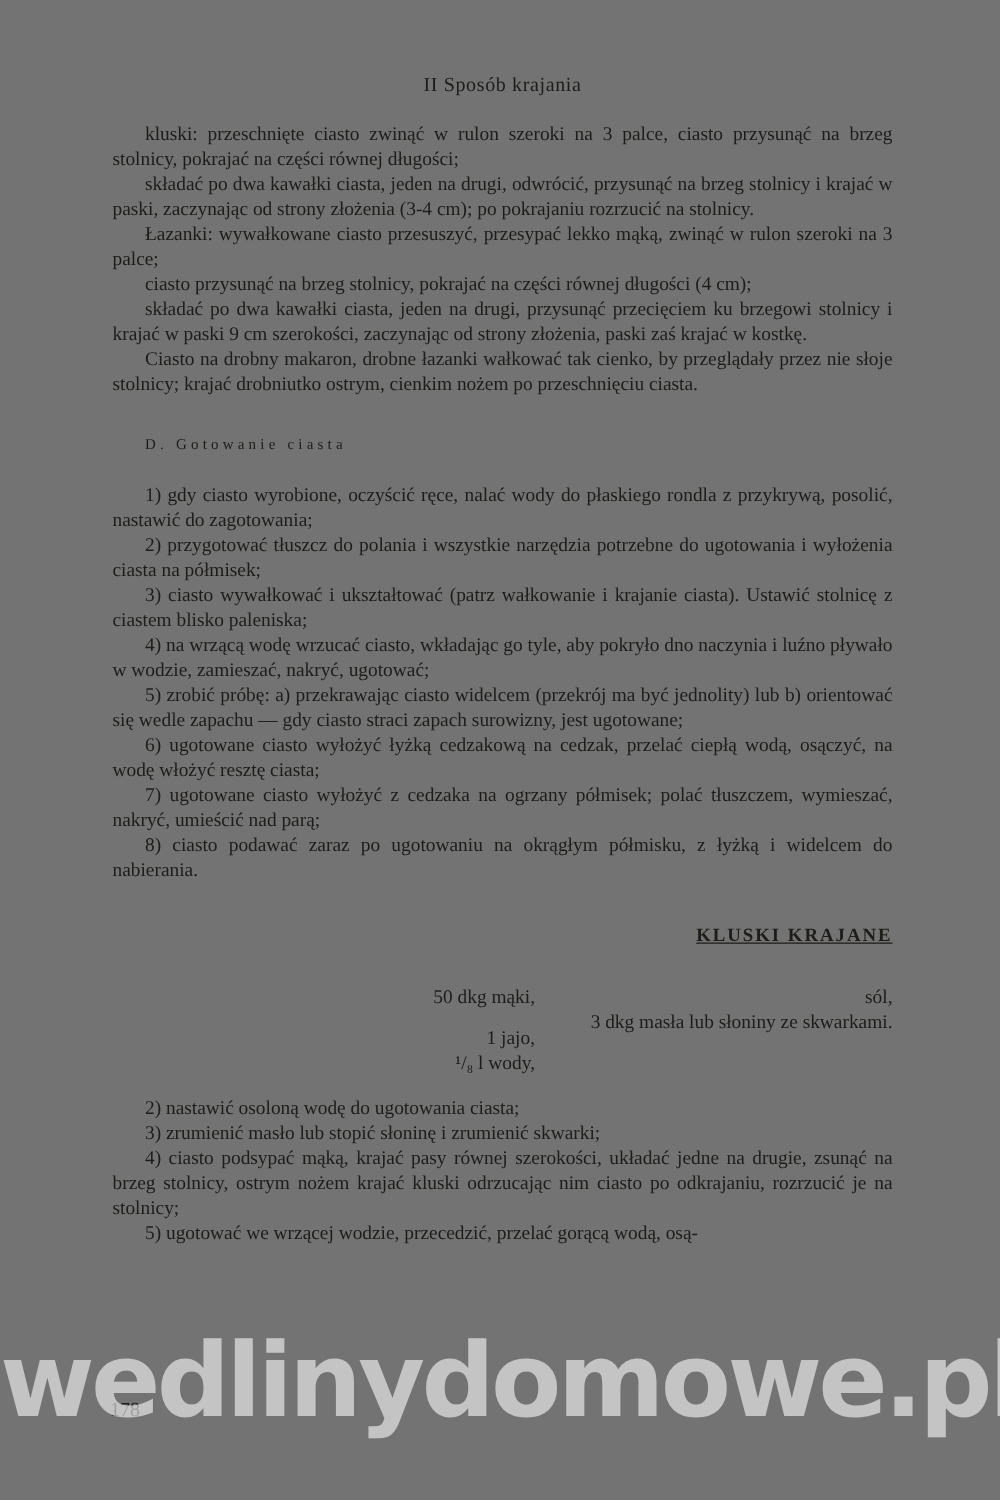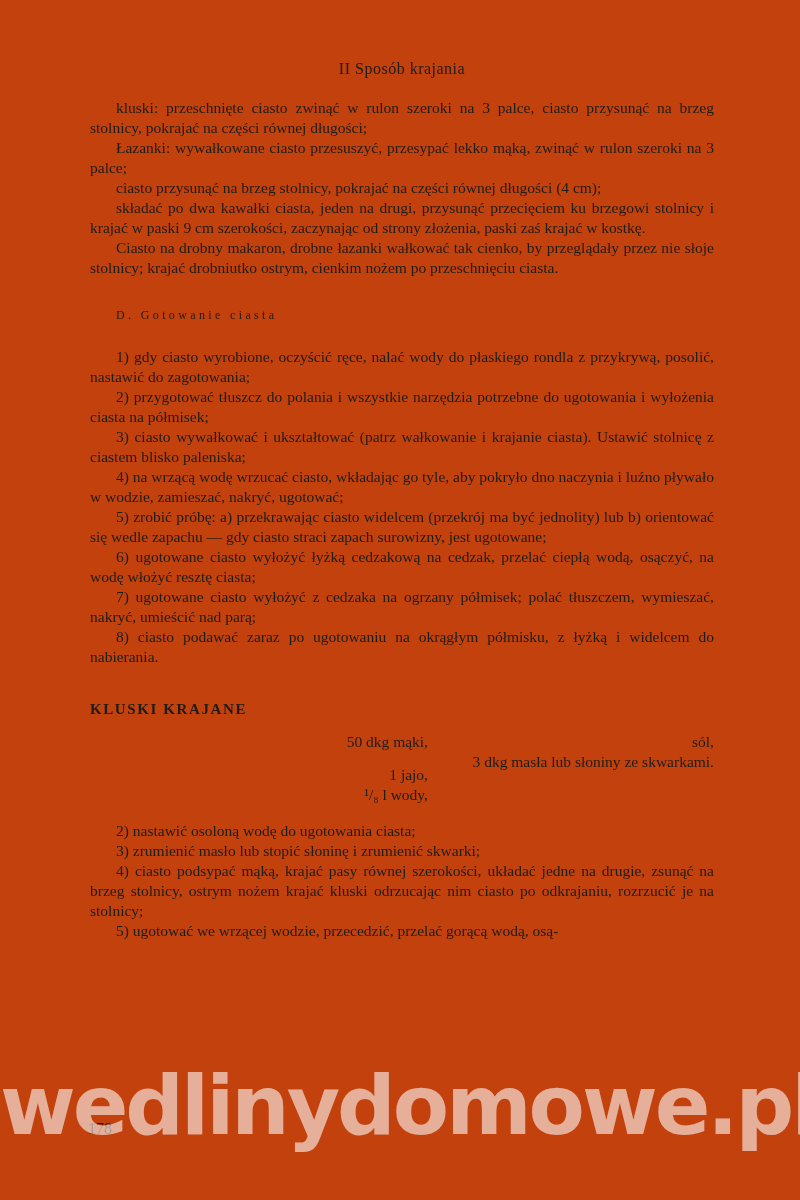--- a/index.html
+++ b/index.html
@@ -5,21 +5,21 @@
   html, body {
     margin: 0;
     padding: 0;
     background: #f6f4ef;
   }
   .page {
     position: relative;
     width: 800px;
     height: 1200px;
     margin: 0 auto;
-    background: #c2410c;
+    background: #737373;
     color: #1f1d1a;
     font-family: "Liberation Serif", "DejaVu Serif", serif;
     box-sizing: border-box;
     padding: 60px 86px 0 90px;
     overflow: hidden;
   }
   .title {
     font-size: 16px;
     font-weight: 400;
     text-align: center;
@@ -36,23 +36,24 @@
   .heading-d {
     font-size: 12px;
     font-weight: 400;
     letter-spacing: 0.28em;
     margin: 30px 0 24px 0;
     padding-left: 26px;
   }
   .heading-kluski {
     font-size: 15px;
     font-weight: 700;
-    text-align: left;
+    text-align: right;
     letter-spacing: 1.6px;
-    margin: 34px 0 14px 0;
+    margin: 34px 0 30px 0;
+    text-decoration: underline;
   }
   .ingredients {
     display: flex;
     margin: 0 0 16px 0;
     font-size: 15.5px;
     line-height: 20px;
     text-align: right;
   }
   .ing-left { width: 338px; }
   .ing-left .ing-line:nth-child(2) { padding-left: 8px; margin-top: 13px; }
@@ -84,20 +85,21 @@
   }
 </style>
 </head>
 <body>
 
 <div class="page">
 
   <h1 class="title">II Sposób krajania</h1>
 
   <p class="para">kluski: przeschnięte ciasto zwinąć w rulon szeroki na 3 palce, ciasto przysunąć na brzeg stolnicy, pokrajać na części równej długości;</p>
+  <p class="para">składać po dwa kawałki ciasta, jeden na drugi, odwrócić, przysunąć na brzeg stolnicy i krajać w paski, zaczynając od strony złożenia (3-4 cm); po pokrajaniu rozrzucić na stolnicy.</p>
   <p class="para">Łazanki: wywałkowane ciasto przesuszyć, przesypać lekko mąką, zwinąć w rulon szeroki na 3 palce;</p>
   <p class="para">ciasto przysunąć na brzeg stolnicy, pokrajać na części równej długości (4 cm);</p>
   <p class="para">składać po dwa kawałki ciasta, jeden na drugi, przysunąć przecięciem ku brzegowi stolnicy i krajać w paski 9 cm szerokości, zaczynając od strony złożenia, paski zaś krajać w kostkę.</p>
   <p class="para">Ciasto na drobny makaron, drobne łazanki wałkować tak cienko, by przeglądały przez nie słoje stolnicy; krajać drobniutko ostrym, cienkim nożem po przeschnięciu ciasta.</p>
 
   <h2 class="heading-d">D. Gotowanie ciasta</h2>
 
   <p class="para">1) gdy ciasto wyrobione, oczyścić ręce, nalać wody do płaskiego rondla z przykrywą, posolić, nastawić do zagotowania;</p>
   <p class="para">2) przygotować tłuszcz do polania i wszystkie narzędzia potrzebne do ugotowania i wyłożenia ciasta na półmisek;</p>
   <p class="para">3) ciasto wywałkować i ukształtować (patrz wałkowanie i krajanie ciasta). Ustawić stolnicę z ciastem blisko paleniska;</p>

